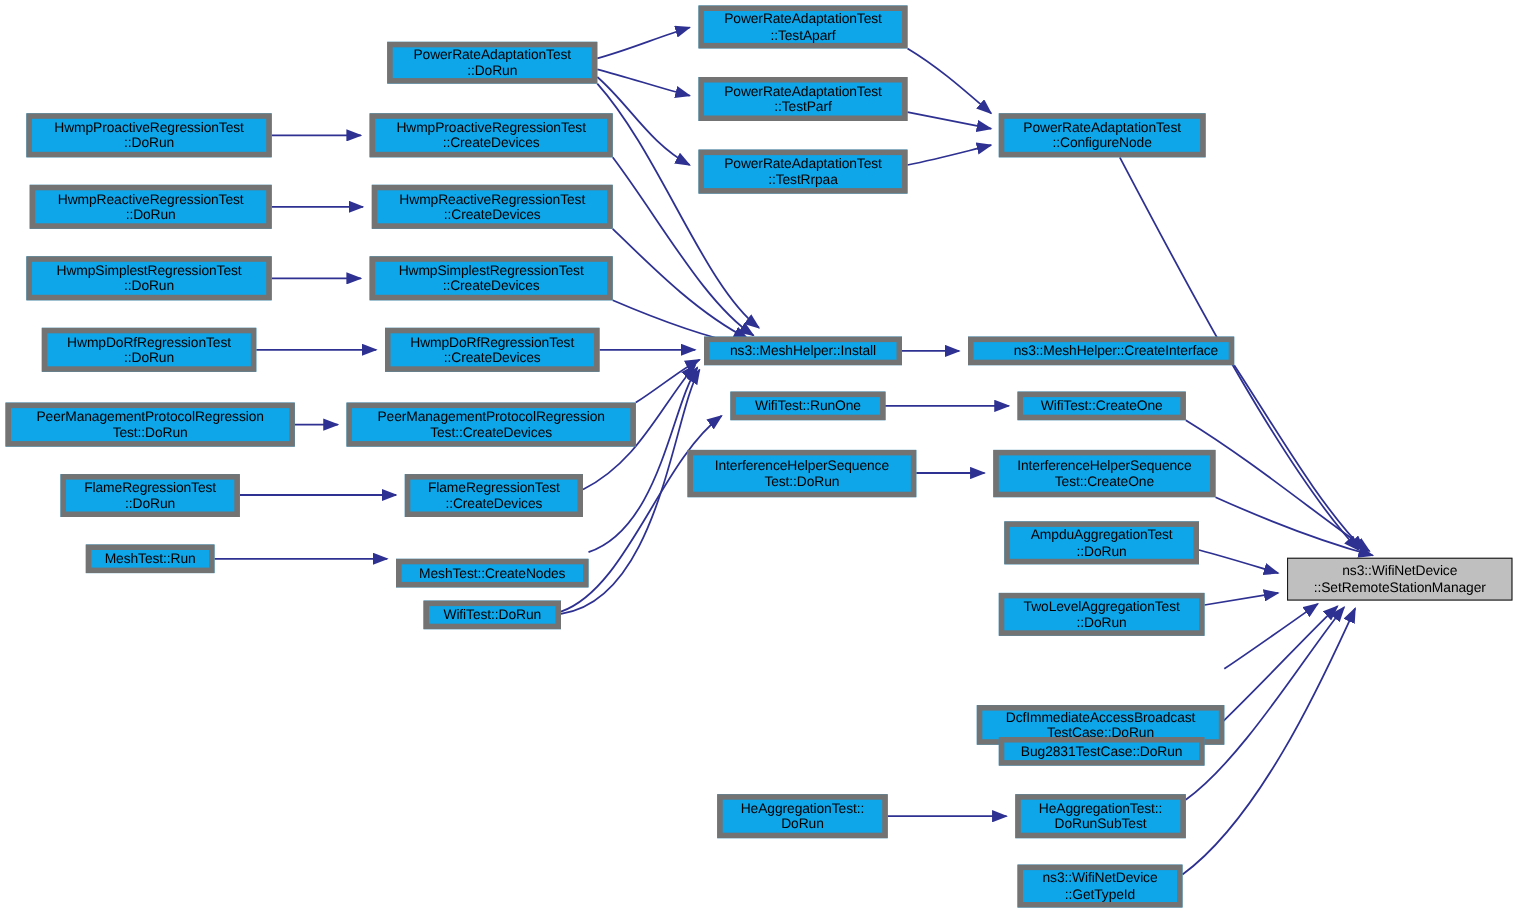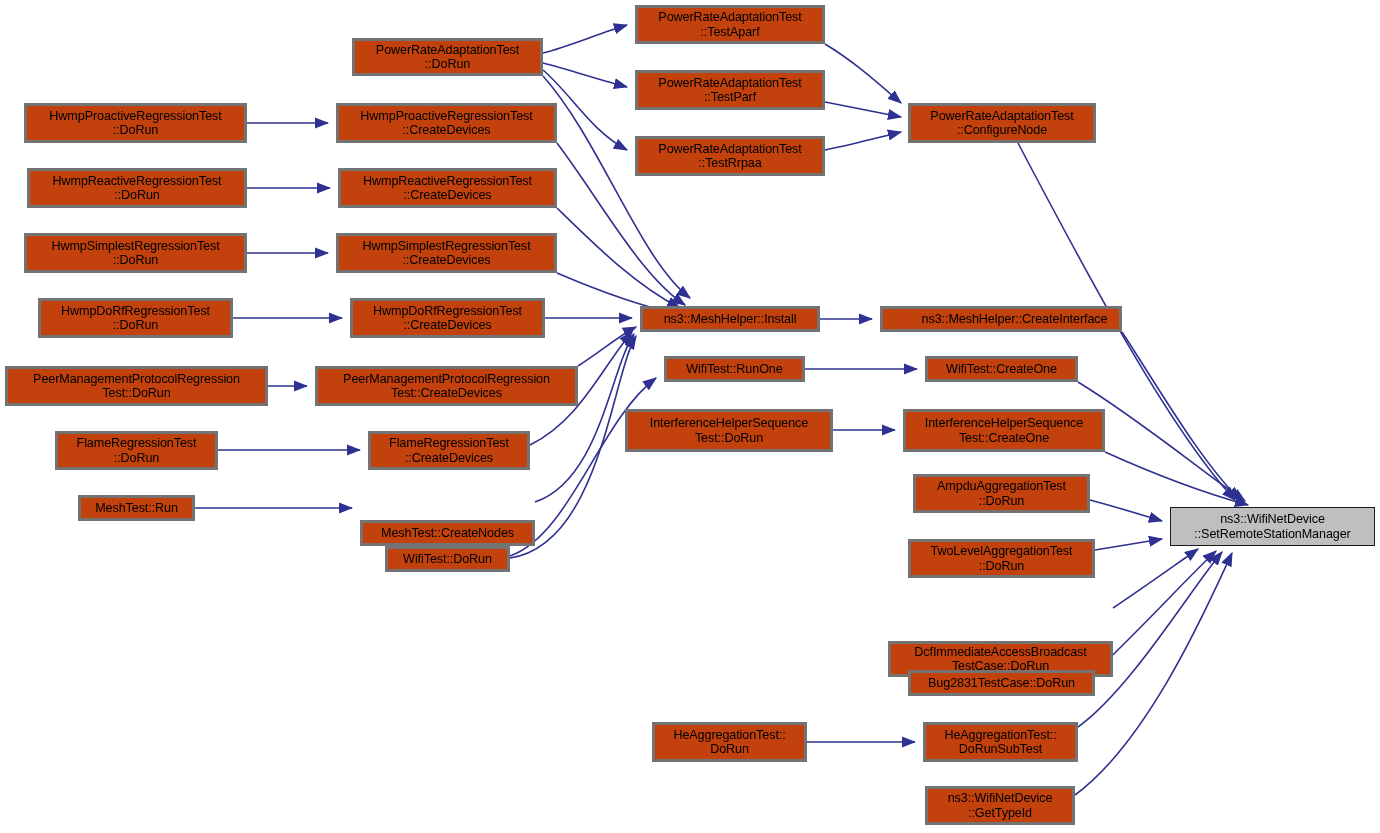--- a/index.html
+++ b/index.html
@@ -8,22 +8,22 @@
     position:relative;
     width:1380px;height:833px;
     background:#ffffff;
     font-family:"Liberation Sans", sans-serif;
     overflow:hidden;
   }
   #edges{position:absolute;left:0;top:0;width:1380px;height:833px;}
   .node{
     position:absolute;
     box-sizing:border-box;
-    border:3px solid #737373;
-    background:#c2410c;
+    border:5px solid #737373;
+    background:#0ea5e9;
     color:#000000;
     display:flex;
     align-items:center;
     justify-content:center;
     text-align:center;
     line-height:1.12;
     font-size:12.6px;
     letter-spacing:-0.1px;
     white-space:pre;
     z-index:5;
@@ -112,21 +112,21 @@
 ::CreateDevices</div>
       <div class="node" style="left: 5px; top: 366px; width: 263px; height: 40px;">PeerManagementProtocolRegression
 Test::DoRun</div>
       <div class="node" style="left: 315px; top: 366px; width: 263px; height: 40px;">PeerManagementProtocolRegression
 Test::CreateDevices</div>
       <div class="node" style="left: 55px; top: 431px; width: 163px; height: 39px;">FlameRegressionTest
 ::DoRun</div>
       <div class="node" style="left: 368px; top: 431px; width: 162px; height: 39px;">FlameRegressionTest
 ::CreateDevices</div>
       <div class="node" style="left: 78px; top: 495px; width: 117px; height: 26px;">MeshTest::Run</div>
-      <div class="node" style="left: 360px; top: 520px; width: 175px; height: 26px;">MeshTest::CreateNodes</div>
+      <div class="node" style="left: 360px; top: 508px; width: 175px; height: 26px;">MeshTest::CreateNodes</div>
       <div class="node" style="left: 385px; top: 546px; width: 125px; height: 26px;">WifiTest::DoRun</div>
       <div class="node" style="left: 640px; top: 306px; width: 180px; height: 26px;">ns3::MeshHelper::Install</div>
       <div class="node" style="left: 880px; top: 306px; width: 242px; height: 26px; padding-left: 27px;">ns3::MeshHelper::CreateInterface</div>
       <div class="node" style="left: 664px; top: 356px; width: 141px; height: 26px;">WifiTest::RunOne</div>
       <div class="node" style="left: 925px; top: 356px; width: 153px; height: 26px;">WifiTest::CreateOne</div>
       <div class="node" style="left: 625px; top: 409px; width: 208px; height: 43px;">InterferenceHelperSequence
 Test::DoRun</div>
       <div class="node" style="left: 903px; top: 409px; width: 202px; height: 43px;">InterferenceHelperSequence
 Test::CreateOne</div>
       <div class="node" style="left: 913px; top: 474px; width: 177px; height: 39px;">AmpduAggregationTest

